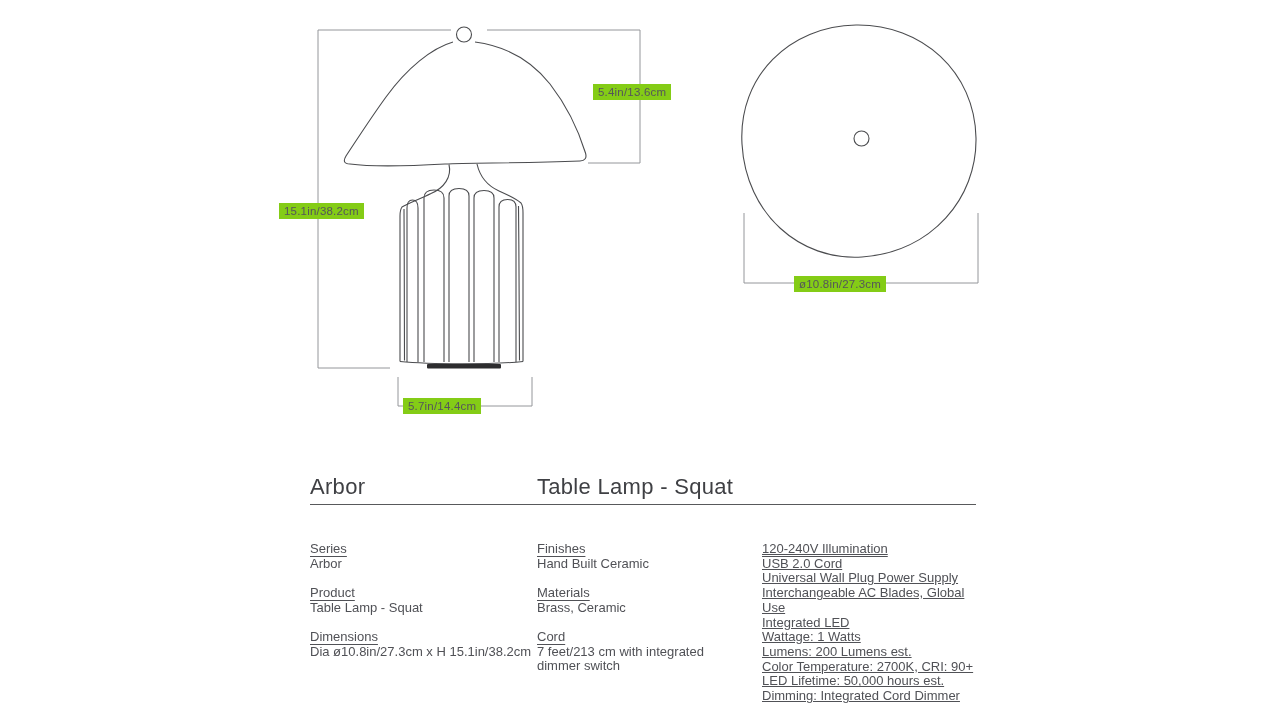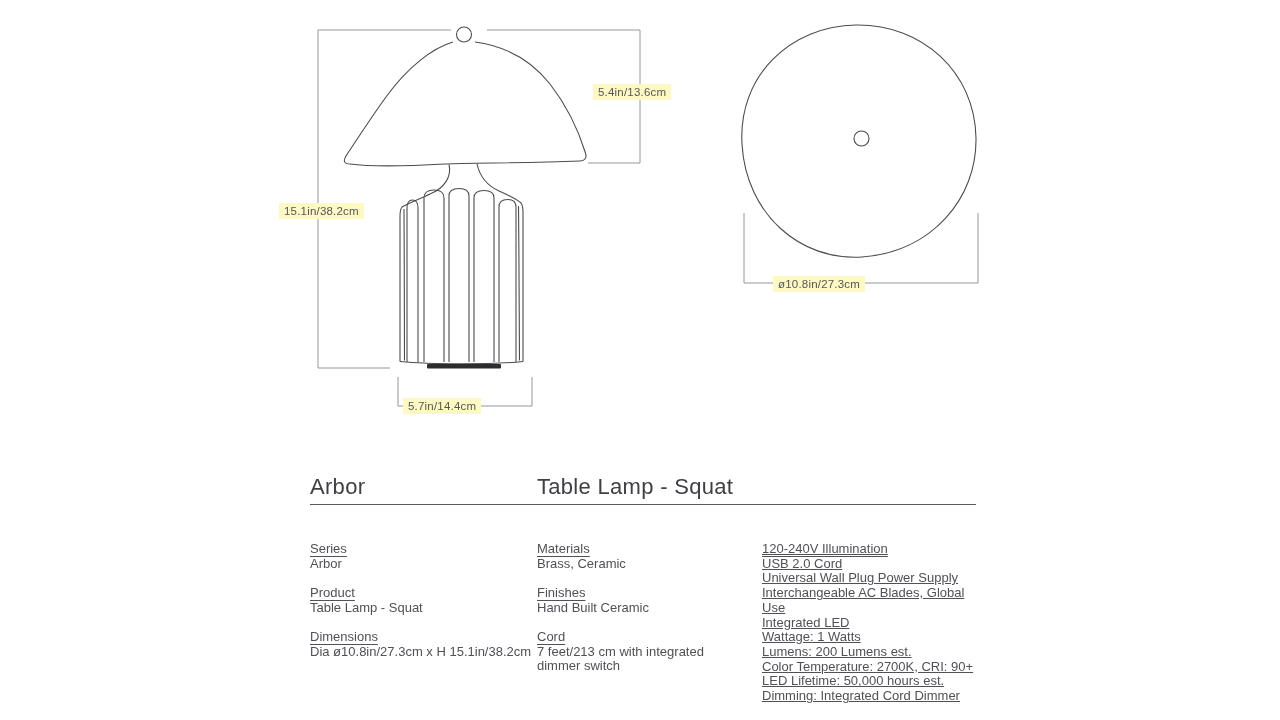--- a/index.html
+++ b/index.html
@@ -10,21 +10,21 @@
     overflow:hidden;
     font-family:"Liberation Sans", sans-serif;
     color:#4b4c50;
   }
   #canvas svg{position:absolute;left:0;top:0;}
   .dim-label{
     position:absolute;
     font-size:11.5px;
     line-height:14px;
     color:#55565a;
-    background:#fef9c3;
+    background:#84cc16;
     padding:1px 5px;
     white-space:nowrap;
     letter-spacing:0.2px;
   }
   .spec-title{
     position:absolute;
     top:474px;
     font-size:22px;
     line-height:26px;
     letter-spacing:0.3px;
@@ -97,21 +97,21 @@
 
     <g stroke="#4b4c4f" stroke-width="1.1" fill="none">
       <path fill="#ffffff" d="M856,25 C922,24 975,72 976,138 C977,198 932,252 862,257 C800,261 746,214 742,144 C738,76 790,26 856,25"></path>
       <circle cx="861.5" cy="138.5" r="7.5"></circle>
     </g>
   </svg>
 
   <div class="dim-label" style="left:279px;top:203px;">15.1in/38.2cm</div>
   <div class="dim-label" style="left:593px;top:84px;">5.4in/13.6cm</div>
   <div class="dim-label" style="left:403px;top:398px;">5.7in/14.4cm</div>
-  <div class="dim-label" style="left:773px;top:276px;">ø10.8in/27.3cm</div>
+  <div class="dim-label" style="left:794px;top:276px;">ø10.8in/27.3cm</div>
 
   <div class="spec-title" style="left:310px;">Arbor</div>
   <div class="spec-title" style="left:537px;">Table Lamp - Squat</div>
   <div class="spec-rule"></div>
 
   <div class="spec-col" style="left:310px;width:222px;">
     <div class="spec-group">
       <div class="spec-label"><span>Series</span></div>
       <div class="spec-value">Arbor</div>
     </div>
@@ -120,26 +120,26 @@
       <div class="spec-value">Table Lamp - Squat</div>
     </div>
     <div class="spec-group">
       <div class="spec-label"><span>Dimensions</span></div>
       <div class="spec-value">Dia ø10.8in/27.3cm x H 15.1in/38.2cm</div>
     </div>
   </div>
 
   <div class="spec-col" style="left:537px;width:212px;">
     <div class="spec-group">
+      <div class="spec-label"><span>Finishes</span></div>
+      <div class="spec-value">Hand Built Ceramic</div>
+    </div>
+    <div class="spec-group">
       <div class="spec-label"><span>Materials</span></div>
       <div class="spec-value">Brass, Ceramic</div>
-    </div>
-    <div class="spec-group">
-      <div class="spec-label"><span>Finishes</span></div>
-      <div class="spec-value">Hand Built Ceramic</div>
     </div>
     <div class="spec-group">
       <div class="spec-label"><span>Cord</span></div>
       <div class="spec-value">7 feet/213 cm with integrated dimmer switch</div>
     </div>
   </div>
 
   <div class="spec-col" style="left:762px;width:225px;text-decoration:underline;">
     <div class="spec-group">
       <div class="spec-label"><span>120-240V Illumination</span></div>

